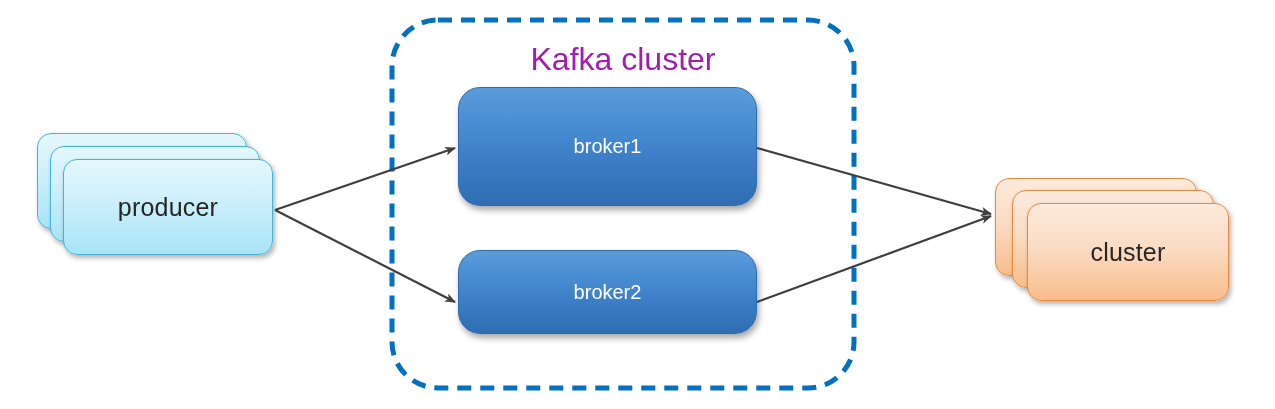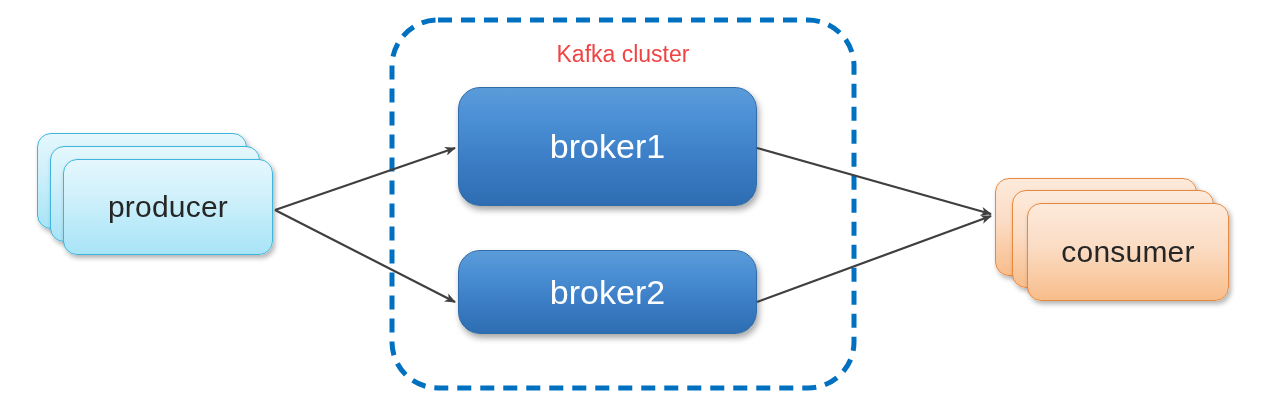--- a/index.html
+++ b/index.html
@@ -41,49 +41,49 @@
   }
   .card-producer {
     background: linear-gradient(to bottom, #e4f7fd 0%, #d2f1fb 35%, #a8e4f7 100%);
     border: 1.6px solid #3fb5dd;
   }
   .card-consumer {
     background: linear-gradient(to bottom, #fdeadb 0%, #fbdcc4 45%, #f8bd8b 100%);
     border: 1.6px solid #e8883c;
   }
   .card-label {
-    font-size: 30px;
+    font-size: 25px;
     color: #262626;
     letter-spacing: 0.2px;
     white-space: nowrap;
   }
 
   
   .broker {
     position: absolute;
     border-radius: 22px;
     box-sizing: border-box;
     background: linear-gradient(to bottom, #5b9bd9 0%, #4a8fd4 28%, #3b7dc6 62%, #2e6db0 100%);
     border: 1.4px solid #2f6ca9;
     box-shadow: 2px 4px 6px rgba(0,0,0,0.35);
     display: flex;
     align-items: center;
     justify-content: center;
   }
   .broker-label {
-    font-size: 34px;
+    font-size: 20px;
     color: #ffffff;
     white-space: nowrap;
   }
 
   
   #cluster-label {
     position: absolute;
-    font-size: 23px;
-    color: #ef4444;
+    font-size: 32px;
+    color: #a21caf;
     white-space: nowrap;
     text-align: center;
   }
 </style>
 </head>
 <body>
 
 <div id="canvas">
 
   <svg class="layer" id="svg-layer" width="1275" height="409" viewBox="0 0 1275 409">
@@ -101,21 +101,21 @@
     <div class="broker" id="broker-0" style="left: 458px; top: 87px; width: 299px; height: 119px;">
       <span class="broker-label">broker1</span>
     </div>
     <div class="broker" id="broker-1" style="left: 458px; top: 250px; width: 299px; height: 84px;">
       <span class="broker-label">broker2</span>
     </div>
 
     <div class="card card-consumer" id="consumer-card-0" style="left: 995px; top: 178px; width: 202px; height: 98px;"></div>
     <div class="card card-consumer" id="consumer-card-1" style="left: 1012px; top: 190px; width: 202px; height: 98px;"></div>
     <div class="card card-consumer" id="consumer-card-2" style="left: 1027px; top: 203px; width: 202px; height: 98px;">
-      <span class="card-label">consumer</span>
+      <span class="card-label">cluster</span>
     </div>
   </div>
 
   <svg class="layer" id="arrow-layer" width="1275" height="409" viewBox="0 0 1275 409">
     <defs>
       <marker id="arrowhead" markerWidth="11" markerHeight="9" refX="10" refY="4.5" orient="auto" markerUnits="userSpaceOnUse">
         <path d="M0,0 L11,4.5 L0,9 L3,4.5 Z" fill="#3f3f3f"></path>
       </marker>
     </defs>
     <g id="arrow-group">

